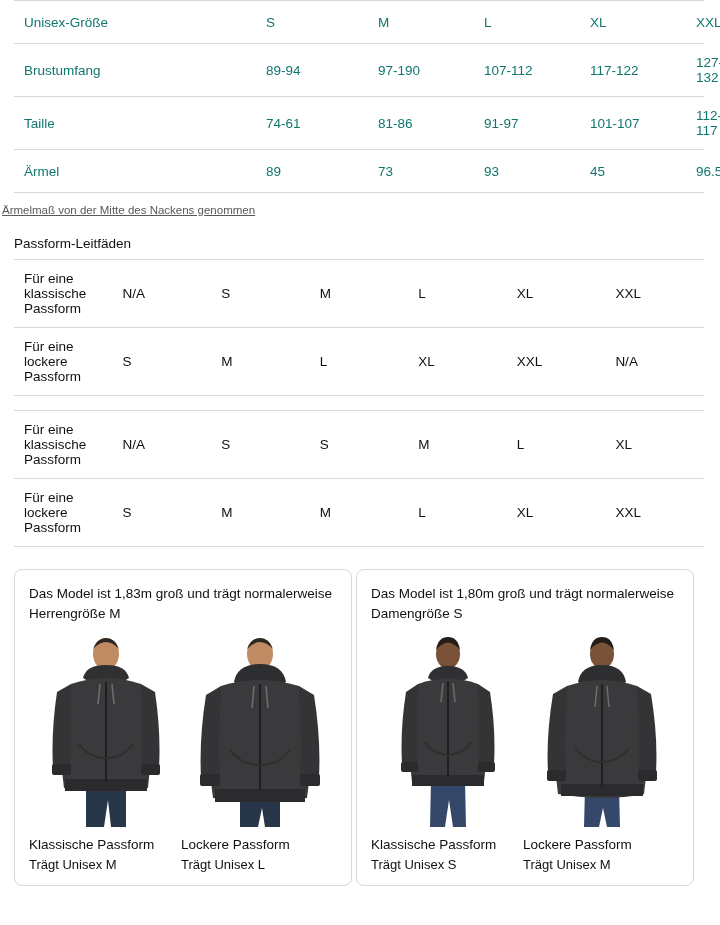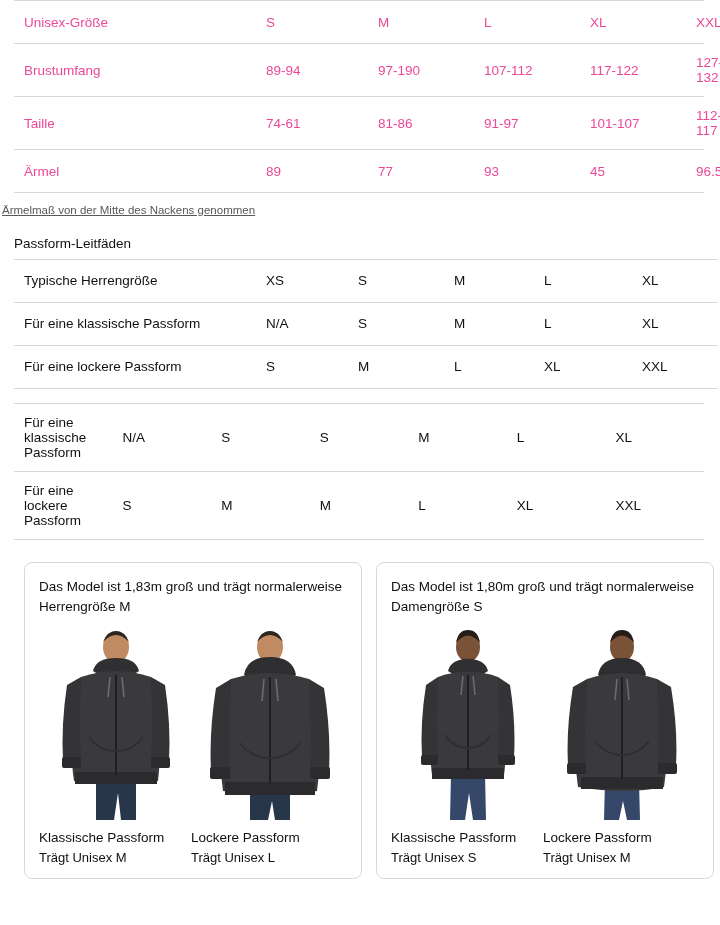--- a/index.html
+++ b/index.html
@@ -31,21 +31,21 @@
     border-collapse: collapse;
     width: 690px;
     margin-left: 14px;
     table-layout: fixed;
   }
   table.sizes td {
     border-top: 1px solid #d5d9d9;
     border-bottom: 1px solid #d5d9d9;
     padding: 11px 4px 11px 10px;
     font-size: 13.5px;
-    color: #ec4899;
+    color: #0f766e;
     vertical-align: middle;
     height: 20px;
   }
   table.sizes tr td:first-child {
     padding-left: 10px;
   }
   .note {
     font-size: 11.5px;
     color: #565959;
     padding: 10px 0 0 2px;
@@ -68,24 +68,24 @@
     border-top: 1px solid #d5d9d9;
     border-bottom: 1px solid #d5d9d9;
     padding: 11px 4px 11px 10px;
     font-size: 13.5px;
     color: #0f1111;
     height: 20px;
   }
   .spacer-10 { height: 14px; }
   .models {
     display: flex;
-    margin-left: 24px;
+    margin-left: 14px;
     width: 690px;
     margin-top: 22px;
-    gap: 14px;
+    gap: 4px;
   }
   .model-card {
     border: 1px solid #d5d9d9;
     border-radius: 8px;
     width: 338px;
     box-sizing: border-box;
     padding: 14px 14px 10px 14px;
     background: #fff;
   }
   .model-caption {
@@ -155,43 +155,34 @@
         <td>Taille</td>
         <td>74-61</td>
         <td>81-86</td>
         <td>91-97</td>
         <td>101-107</td>
         <td>112-117</td>
       </tr>
       <tr>
         <td>Ärmel</td>
         <td>89</td>
-        <td>77</td>
+        <td>73</td>
         <td>93</td>
         <td>45</td>
         <td>96.5</td>
       </tr>
     </tbody>
   </table>
 
   <div class="note">Ärmelmaß von der Mitte des Nackens genommen</div>
 
   <div class="section-title">Passform-Leitfäden</div>
 
   <table class="fit">
     <tbody>
-      <tr>
-        <td style="width:228px">Typische Herrengröße</td>
-        <td style="width:78px">XS</td>
-        <td style="width:82px">S</td>
-        <td style="width:76px">M</td>
-        <td style="width:84px">L</td>
-        <td style="width:72px">XL</td>
-        <td>XXL</td>
-      </tr>
       <tr>
         <td>Für eine klassische Passform</td>
         <td>N/A</td>
         <td>S</td>
         <td>M</td>
         <td>L</td>
         <td>XL</td>
         <td>XXL</td>
       </tr>
       <tr>

